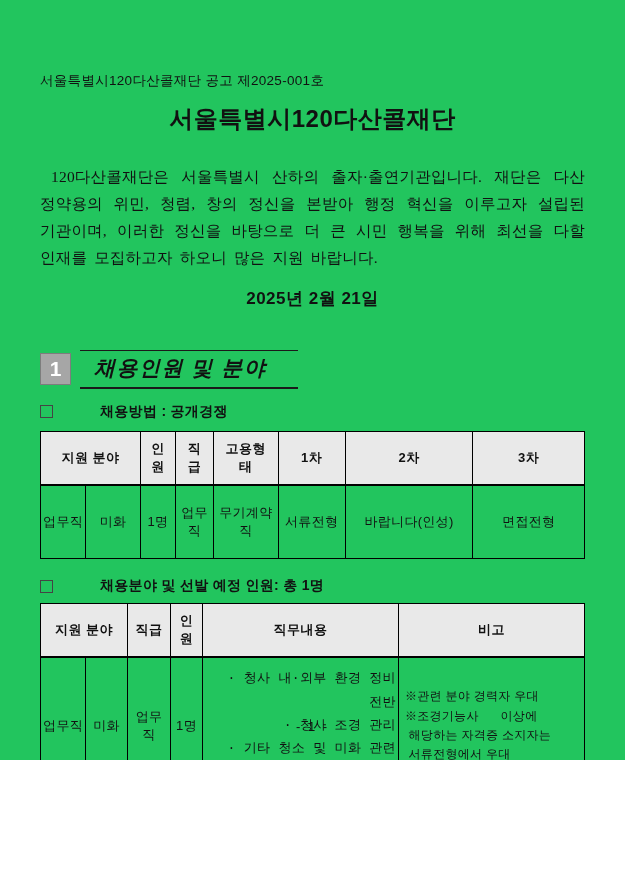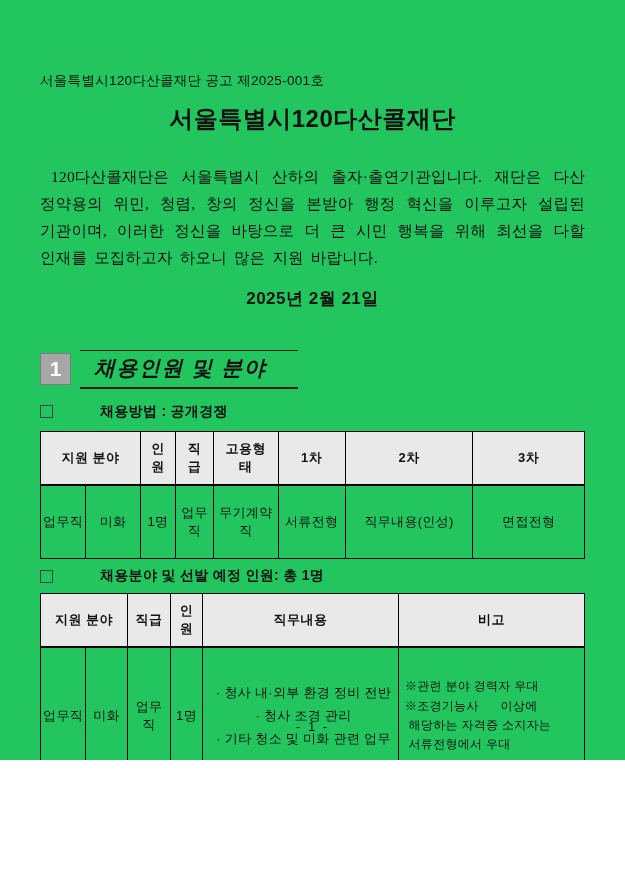--- a/index.html
+++ b/index.html
@@ -58,21 +58,21 @@
     border-top: 1.5px solid #1a1a1a;
     border-bottom: 2.5px solid #1a1a1a;
     padding: 3px 18px 5px 14px;
     font-size: 21px; font-weight: bold;
     letter-spacing: 1.5px;
     min-width: 218px;
     font-style: italic;
   }
 
   .sub-label { margin-top: 14px; font-size: 14px; font-weight: bold; display: flex; align-items: center; letter-spacing: 0.3px; gap: 36px; }
-  .sub-label.second { margin-top: 8px; }
+  .sub-label.second { margin-top: 18px; }
   .sq {
     display: inline-block;
     width: 13px; height: 13px;
     border: 1.5px solid #444;
     margin-right: 11px;
     flex: 0 0 auto;
   }
 
   table { width: 100%; border-collapse: collapse; border: 1.5px solid #000; table-layout: fixed; }
   .t1 { margin-top: 10px; }
@@ -87,21 +87,21 @@
   }
   td {
     border: 1px solid #000;
     font-size: 13px;
     text-align: center;
     padding: 2px;
     letter-spacing: 0.3px;
   }
   .t1 td { height: 74px; }
   .t2 td { height: 136px; }
-  td.duties { text-align: center; padding-left: 8px; line-height: 1.8; }
+  td.duties { text-align: right; padding-left: 8px; line-height: 1.8; font-family: Liberation Mono, monospace; }
   td.note   { text-align: left; padding: 0 3px 0 6px; font-size: 12px; line-height: 1.6; vertical-align: middle; }
   .pre-line { white-space: pre-wrap; }
 
   .footer {
     position: absolute;
     bottom: 26px; left: 0;
     width: 100%;
     text-align: center;
     font-size: 13px;
     letter-spacing: 2px;
@@ -155,21 +155,21 @@
       </tr>
     </thead>
     <tbody>
       <tr>
         <td>업무직</td>
         <td>미화</td>
         <td>1명</td>
         <td>업무직</td>
         <td>무기계약직</td>
         <td>서류전형</td>
-        <td>직무내용(인성)</td>
+        <td>바랍니다(인성)</td>
         <td>면접전형</td>
       </tr>
     </tbody>
   </table>
 
   <div class="sub-label second">
     <span class="sq"></span>
     <span>채용분야 및 선발 예정 인원: 총 1명</span>
   </div>
 

